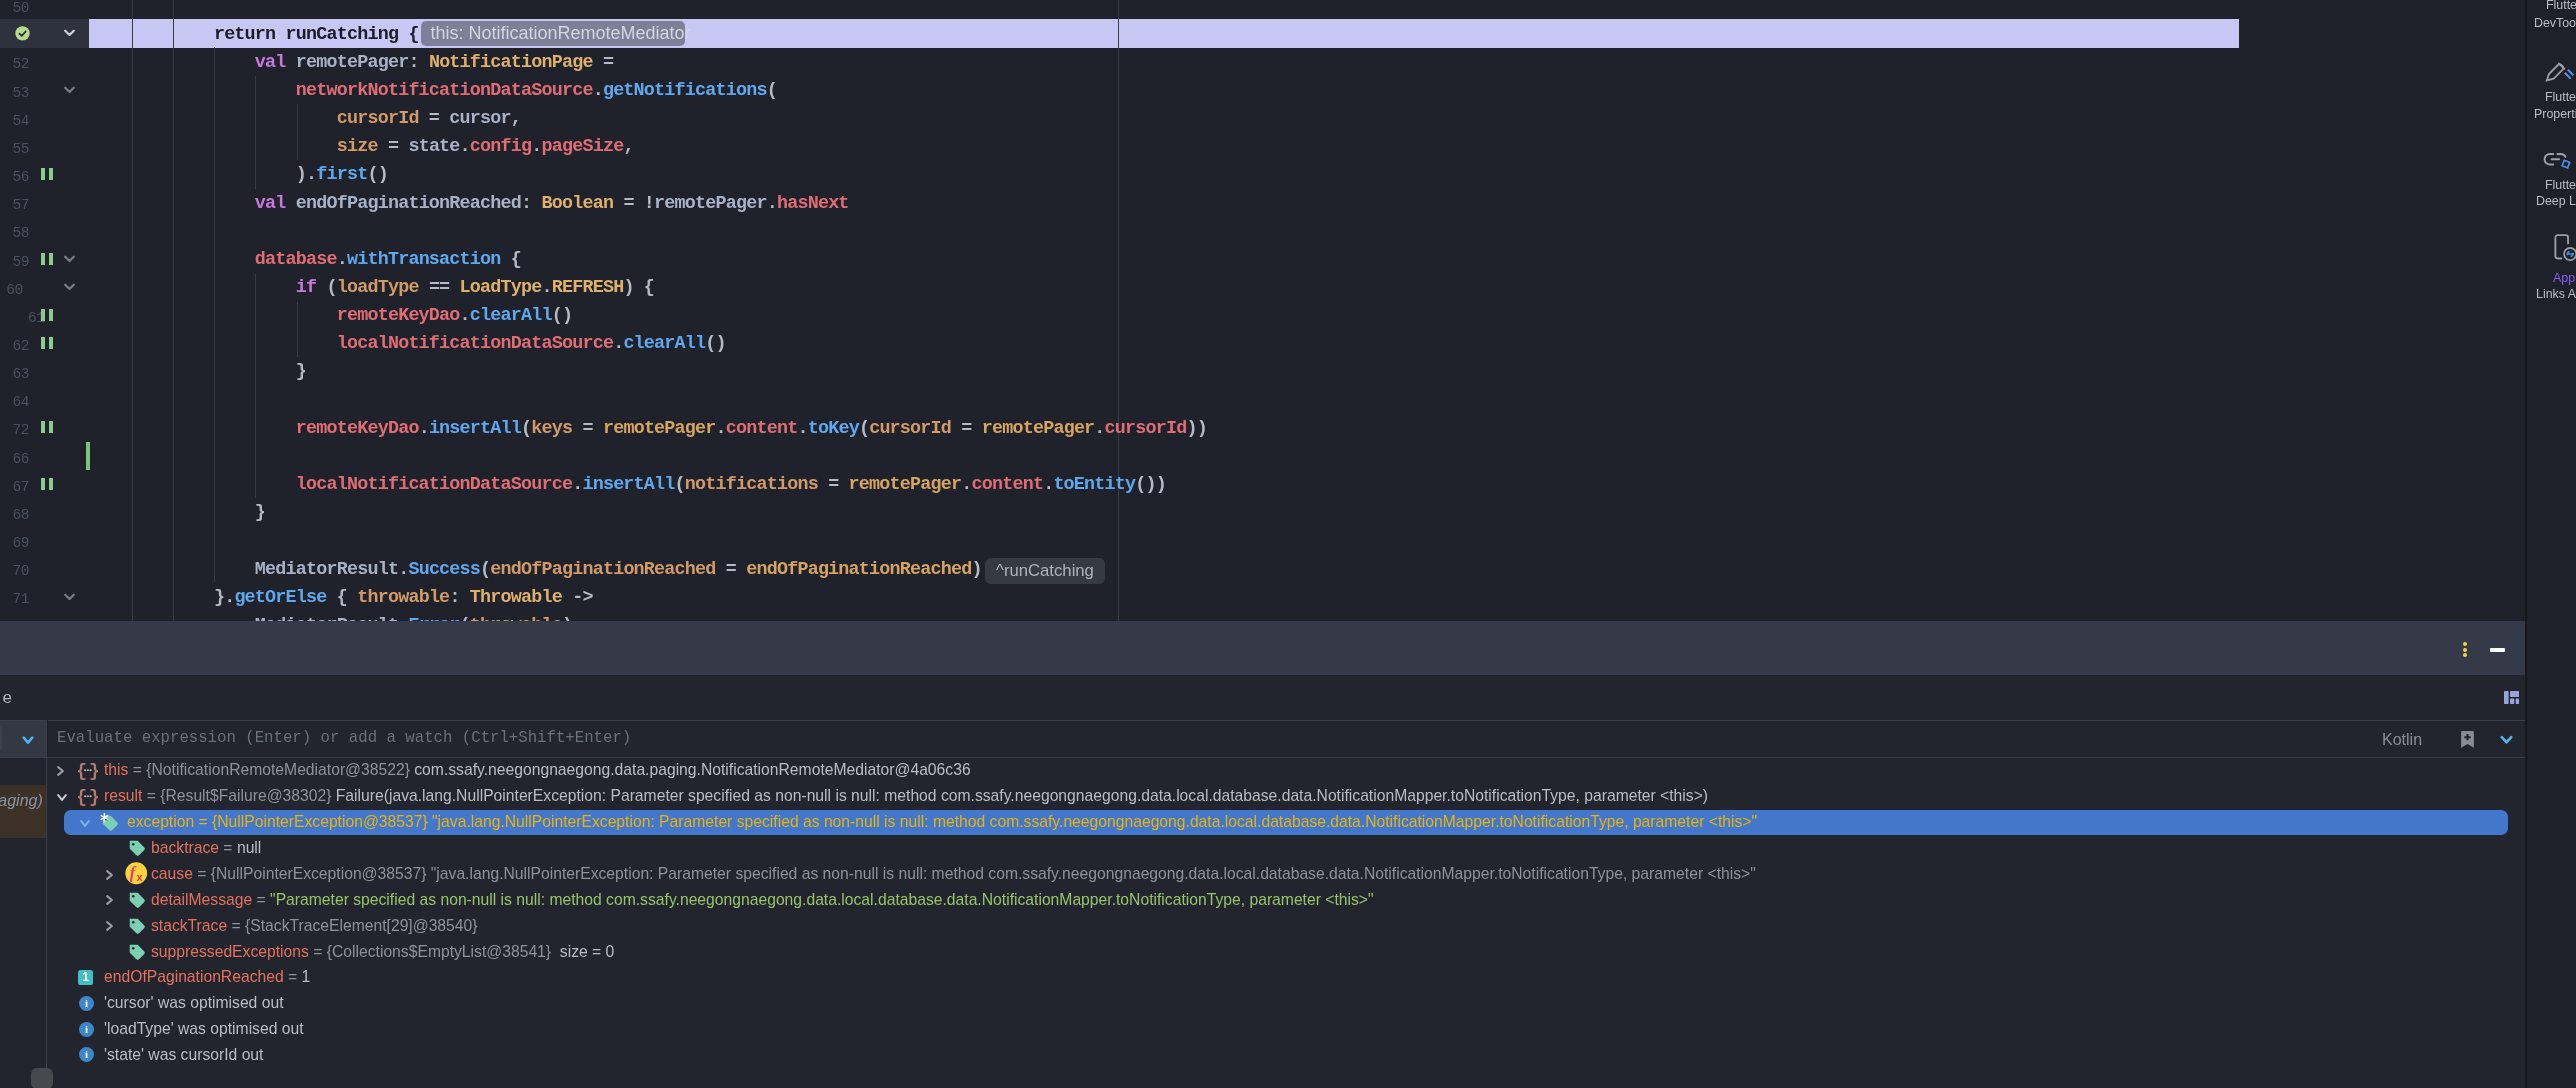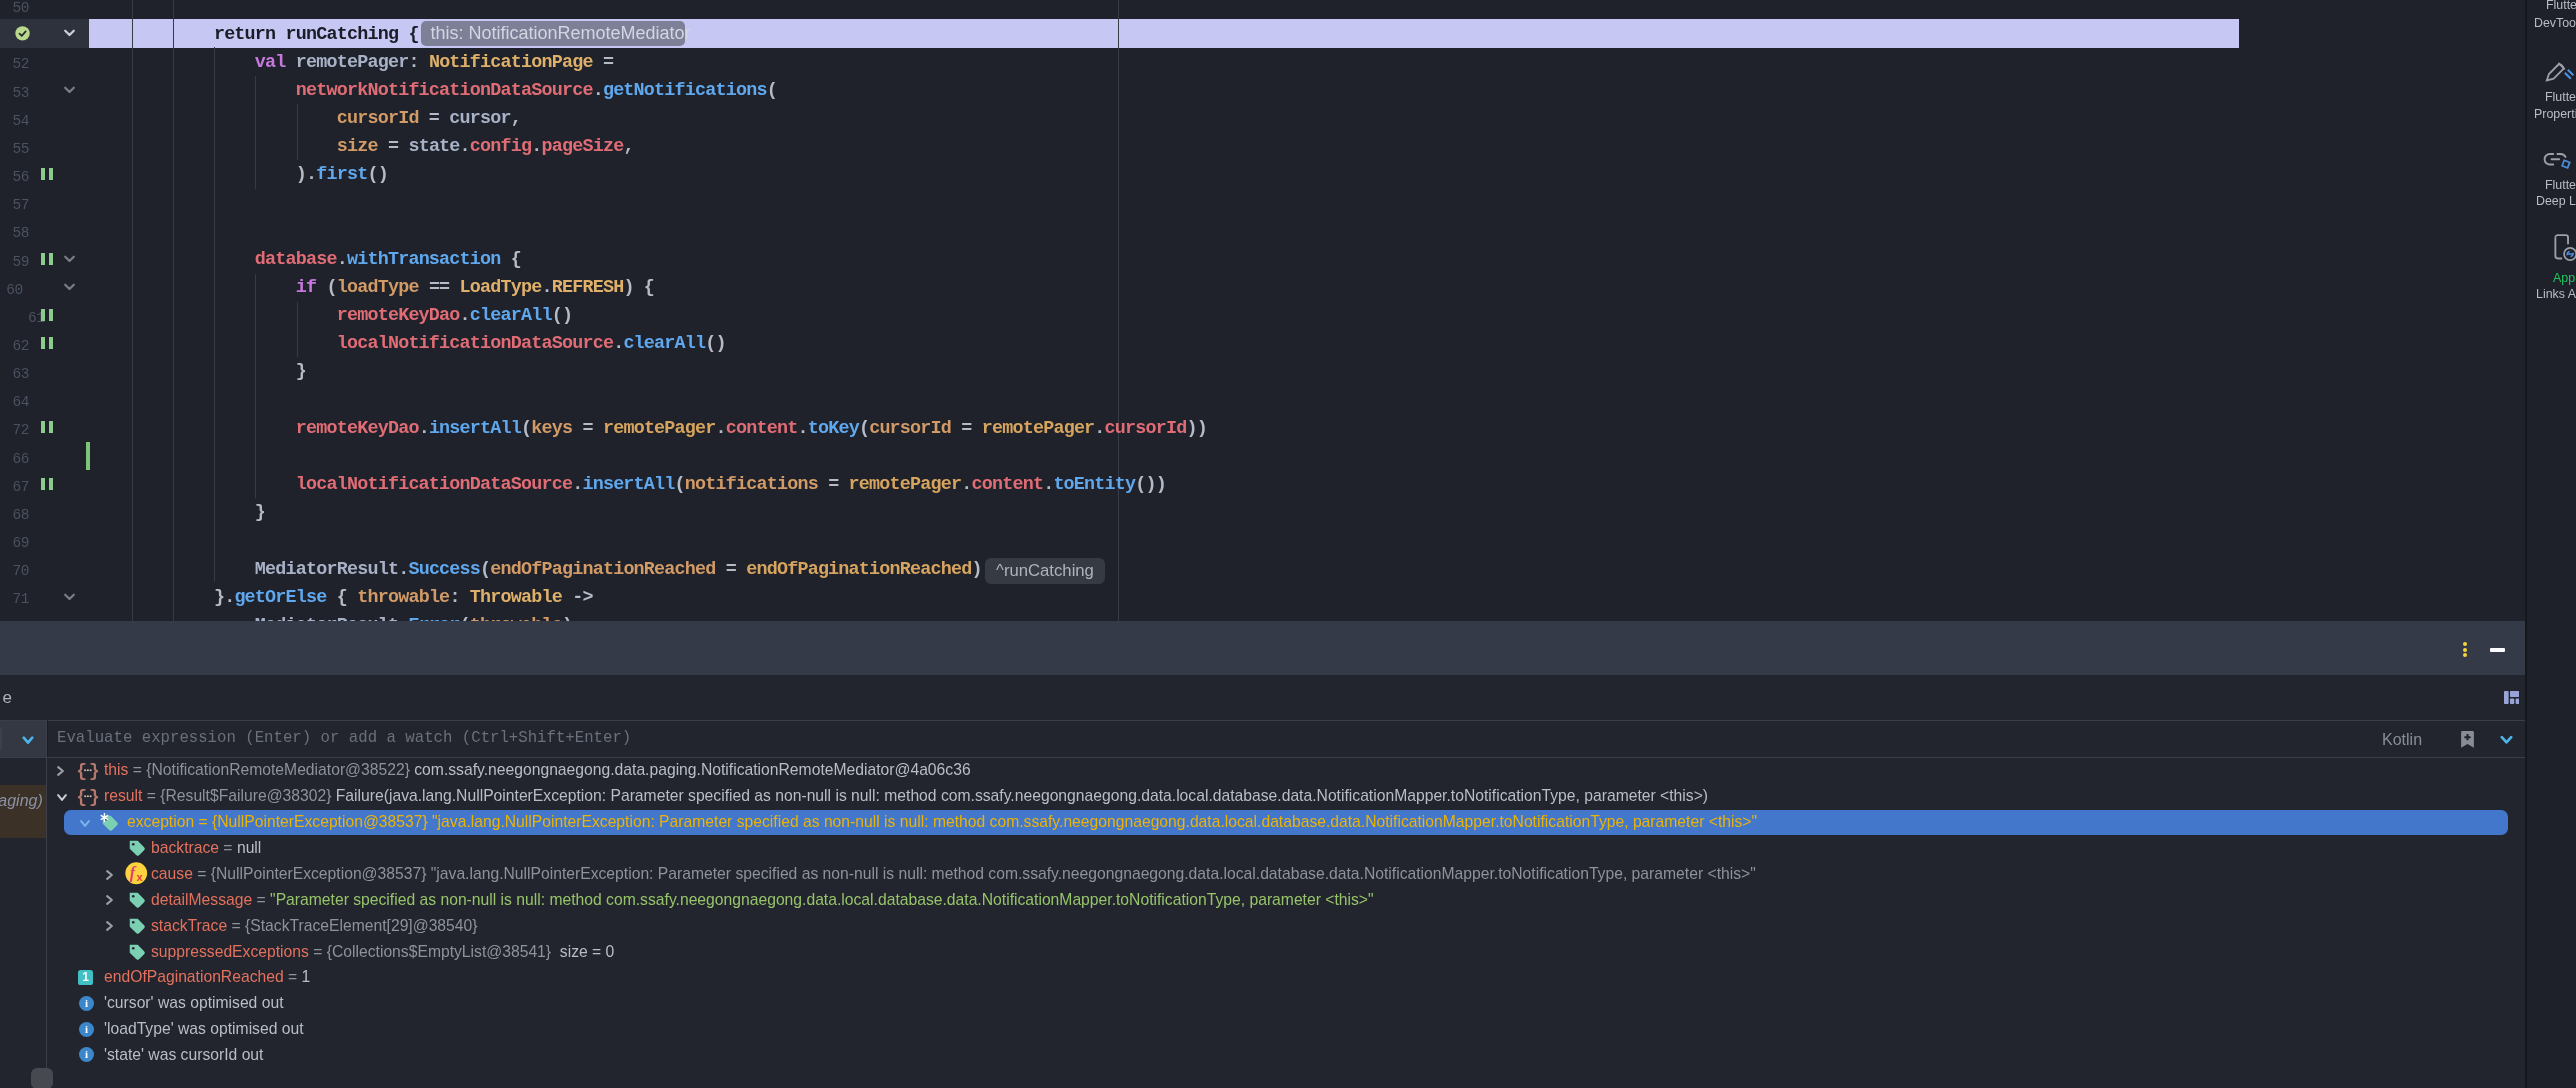--- a/index.html
+++ b/index.html
@@ -45,20 +45,21 @@
     <div class="abs num" style="left:0;top:501px;">68</div>
     <div class="abs num" style="left:0;top:529px;">69</div>
     <div class="abs num" style="left:0;top:557px;">70</div>
     <div class="abs num" style="left:0;top:585px;">71</div>
     <div class="abs code" style="left:132px;top:20.6px;"><span style="color:#1a1c27">        return runCatching {</span></div>
     <div class="abs code" style="left:132px;top:49px;">            <span class="kw">val</span><span class="pl"> remotePager</span><span class="pu">:</span><span class="ty"> NotificationPage</span><span class="pu"> =</span></div>
     <div class="abs code" style="left:132px;top:77px;">                <span class="prop">networkNotificationDataSource</span><span class="pu">.</span><span class="fn">getNotifications</span><span class="pu">(</span></div>
     <div class="abs code" style="left:132px;top:105px;">                    <span class="par">cursorId</span><span class="pu"> = </span><span class="pl">cursor</span><span class="pu">,</span></div>
     <div class="abs code" style="left:132px;top:133px;">                    <span class="par">size</span><span class="pu"> = </span><span class="pl">state</span><span class="pu">.</span><span class="prop">config</span><span class="pu">.</span><span class="prop">pageSize</span><span class="pu">,</span></div>
     <div class="abs code" style="left:132px;top:161px;">                <span class="pu">).</span><span class="fn">first</span><span class="pu">()</span></div>
+    <div class="abs code" style="left:132px;top:190px;">            <span class="kw">val</span><span class="pl"> endOfPaginationReached</span><span class="pu">:</span><span class="ty"> Boolean</span><span class="pu"> = !</span><span class="pl">remotePager</span><span class="pu">.</span><span class="prop">hasNext</span></div>
     <div class="abs code" style="left:132px;top:246px;">            <span class="prop">database</span><span class="pu">.</span><span class="fn">withTransaction</span><span class="pu"> {</span></div>
     <div class="abs code" style="left:132px;top:274px;">                <span class="kw">if</span><span class="pu"> (</span><span class="par">loadType</span><span class="pu"> == </span><span class="ty">LoadType</span><span class="pu">.</span><span class="ty">REFRESH</span><span class="pu">) {</span></div>
     <div class="abs code" style="left:132px;top:302px;">                    <span class="prop">remoteKeyDao</span><span class="pu">.</span><span class="fn">clearAll</span><span class="pu">()</span></div>
     <div class="abs code" style="left:132px;top:330px;">                    <span class="prop">localNotificationDataSource</span><span class="pu">.</span><span class="fn">clearAll</span><span class="pu">()</span></div>
     <div class="abs code" style="left:132px;top:358px;">                <span class="pu">}</span></div>
     <div class="abs code" style="left:132px;top:415px;">                <span class="prop">remoteKeyDao</span><span class="pu">.</span><span class="fn">insertAll</span><span class="pu">(</span><span class="par">keys</span><span class="pu"> = </span><span class="tan">remotePager</span><span class="pu">.</span><span class="prop">content</span><span class="pu">.</span><span class="fn">toKey</span><span class="pu">(</span><span class="par">cursorId</span><span class="pu"> = </span><span class="tan">remotePager</span><span class="pu">.</span><span class="prop">cursorId</span><span class="pu">))</span></div>
     <div class="abs code" style="left:132px;top:471px;">                <span class="prop">localNotificationDataSource</span><span class="pu">.</span><span class="fn">insertAll</span><span class="pu">(</span><span class="par">notifications</span><span class="pu"> = </span><span class="tan">remotePager</span><span class="pu">.</span><span class="prop">content</span><span class="pu">.</span><span class="fn">toEntity</span><span class="pu">())</span></div>
     <div class="abs code" style="left:132px;top:499px;">            <span class="pu">}</span></div>
     <div class="abs code" style="left:132px;top:556px;">            <span class="pl">MediatorResult</span><span class="pu">.</span><span class="fn">Success</span><span class="pu">(</span><span class="par">endOfPaginationReached</span><span class="pu"> = </span><span class="tan">endOfPaginationReached</span><span class="pu">)</span></div>
     <div class="abs code" style="left:132px;top:584px;">        <span class="pu">}.</span><span class="fn">getOrElse</span><span class="pu"> { </span><span class="par">throwable</span><span class="pu">: </span><span class="ty">Throwable</span><span class="pu"> -&gt;</span></div>
@@ -239,14 +240,14 @@
 <path d="M25 11 L31.5 13.5 L29 20 L22.5 17.5 Z" fill="none" stroke="#4e8fe0" stroke-width="2"></path>
 </svg>
 <div class="abs" style="left:2545px;top:177px;color:#b9bdc5;font-size:12.4px;line-height:16.3px;white-space:pre;">Flutter</div>
 <div class="abs" style="left:2536px;top:193px;color:#b9bdc5;font-size:12.4px;line-height:16.3px;white-space:pre;">Deep Lin</div>
 <svg class="abs" style="left:2552px;top:234px;" width="27" height="29" viewBox="0 0 32 34">
 <path d="M4 4 A2.8 2.8 0 0 1 6.8 1.2 H16.2 A2.8 2.8 0 0 1 19 4 V12" fill="none" stroke="#9ba0a8" stroke-width="2.2"></path>
 <path d="M4 4 V26 A2.8 2.8 0 0 0 6.8 28.8 H12" fill="none" stroke="#9ba0a8" stroke-width="2.2"></path>
 <circle cx="21.5" cy="23.5" r="7.2" fill="none" stroke="#9ba0a8" stroke-width="2"></circle>
 <path d="M18 23.5 H25 M21 20.5 A3.4 3.4 0 0 0 18.2 25 M22 26.5 A3.4 3.4 0 0 0 24.8 22" fill="none" stroke="#4e8fe0" stroke-width="1.8"></path>
 </svg>
-<div class="abs" style="left:2553px;top:270px;color:#22c55e;font-size:12.4px;line-height:16.3px;white-space:pre;">App</div>
+<div class="abs" style="left:2553px;top:270px;color:#8b5cf6;font-size:12.4px;line-height:16.3px;white-space:pre;">App</div>
 <div class="abs" style="left:2536px;top:286px;color:#b9bdc5;font-size:12.4px;line-height:16.3px;white-space:pre;">Links As</div>
 
 </body></html>

